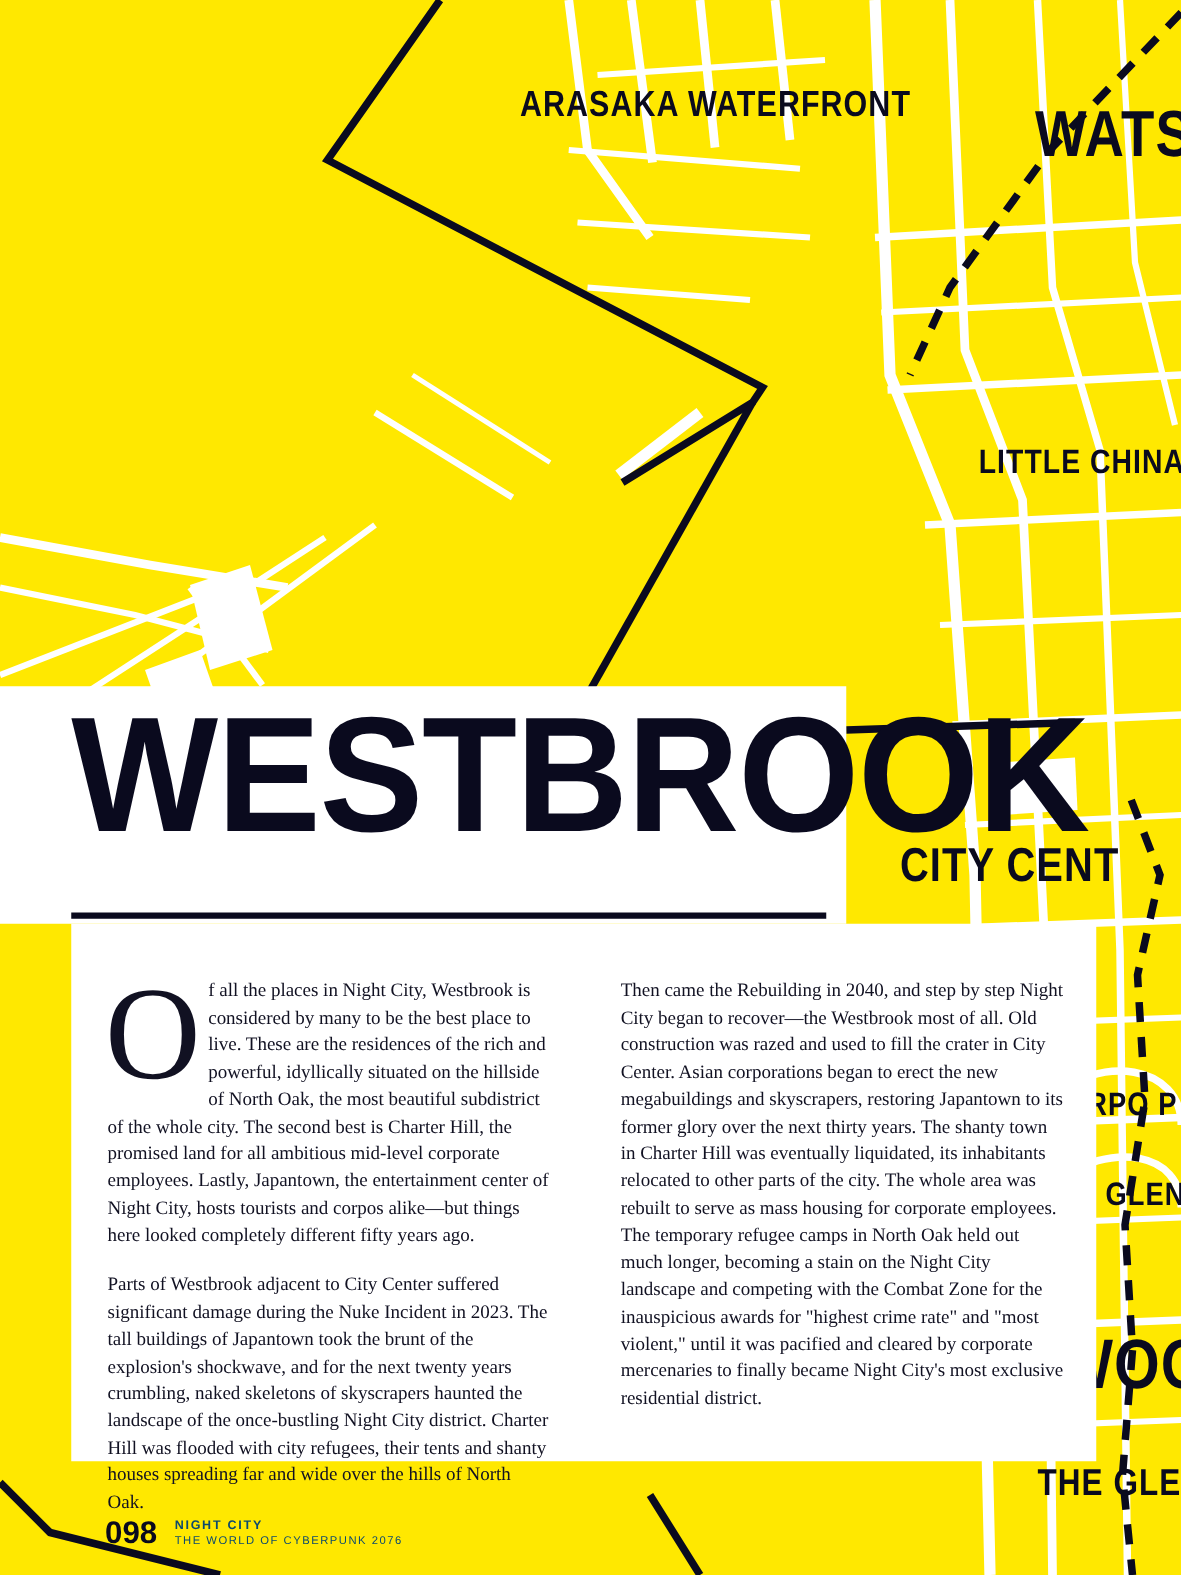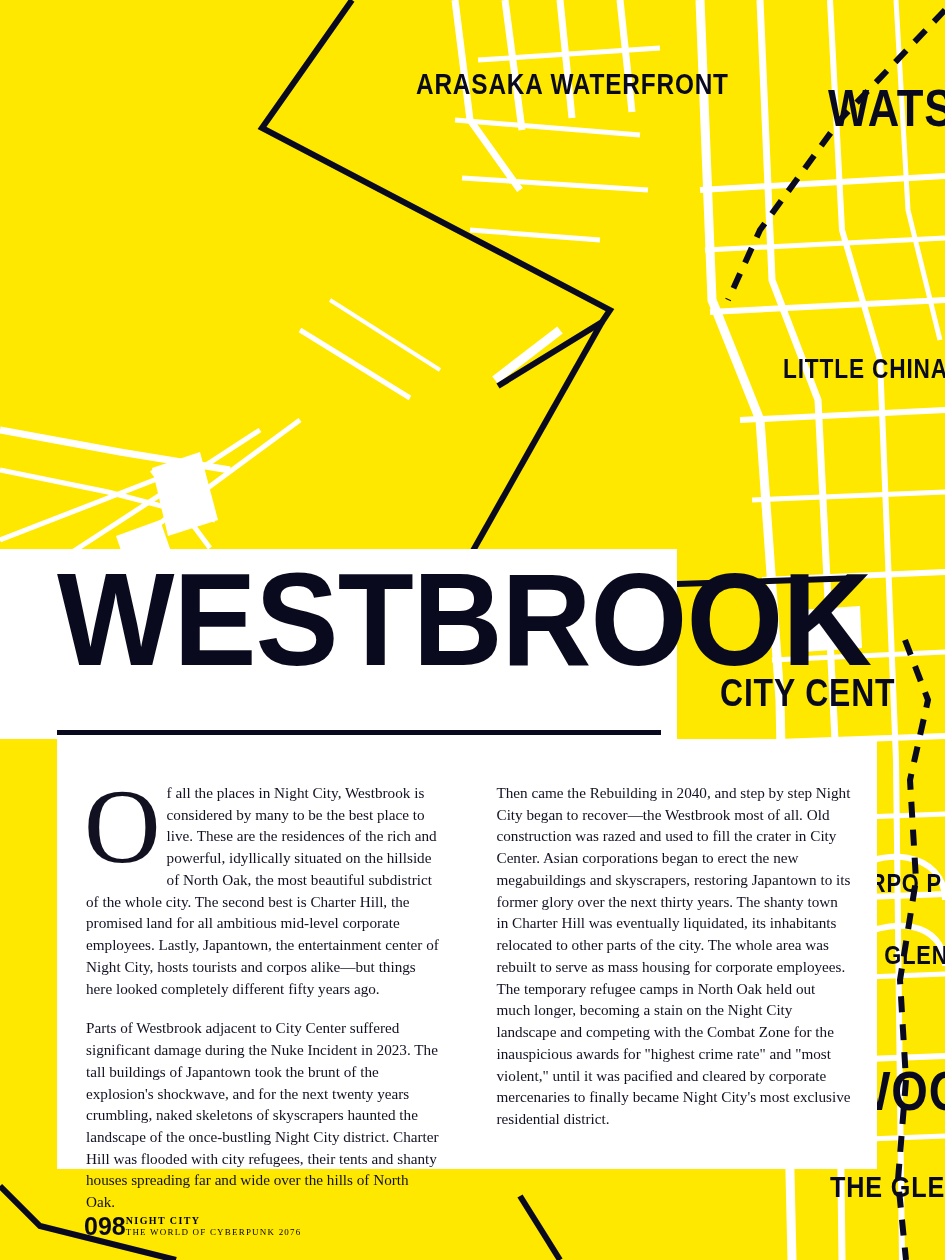--- a/index.html
+++ b/index.html
@@ -121,31 +121,32 @@
     color: #111122;
   }
 
   
   .footer {
     position: absolute;
     left: 84px;
     top: 1212px;
     display: flex;
     align-items: center;
+    gap: 14px;
   }
   .folio {
     font-family: "Liberation Sans", sans-serif;
     font-weight: bold;
     font-size: 25px;
     color: #0A0A1E;
     letter-spacing: 0px;
   }
   .footer-text {
-    font-family: Liberation Serif, serif;
-    color: #000000;
+    font-family: Liberation Sans, sans-serif;
+    color: #0c4a6e;
     line-height: 1.25;
   }
   .footer-line1 {
     font-size: 10px;
     font-weight: bold;
     letter-spacing: 1.4px;
   }
   .footer-line2 {
     font-size: 9px;
     letter-spacing: 1.2px;

